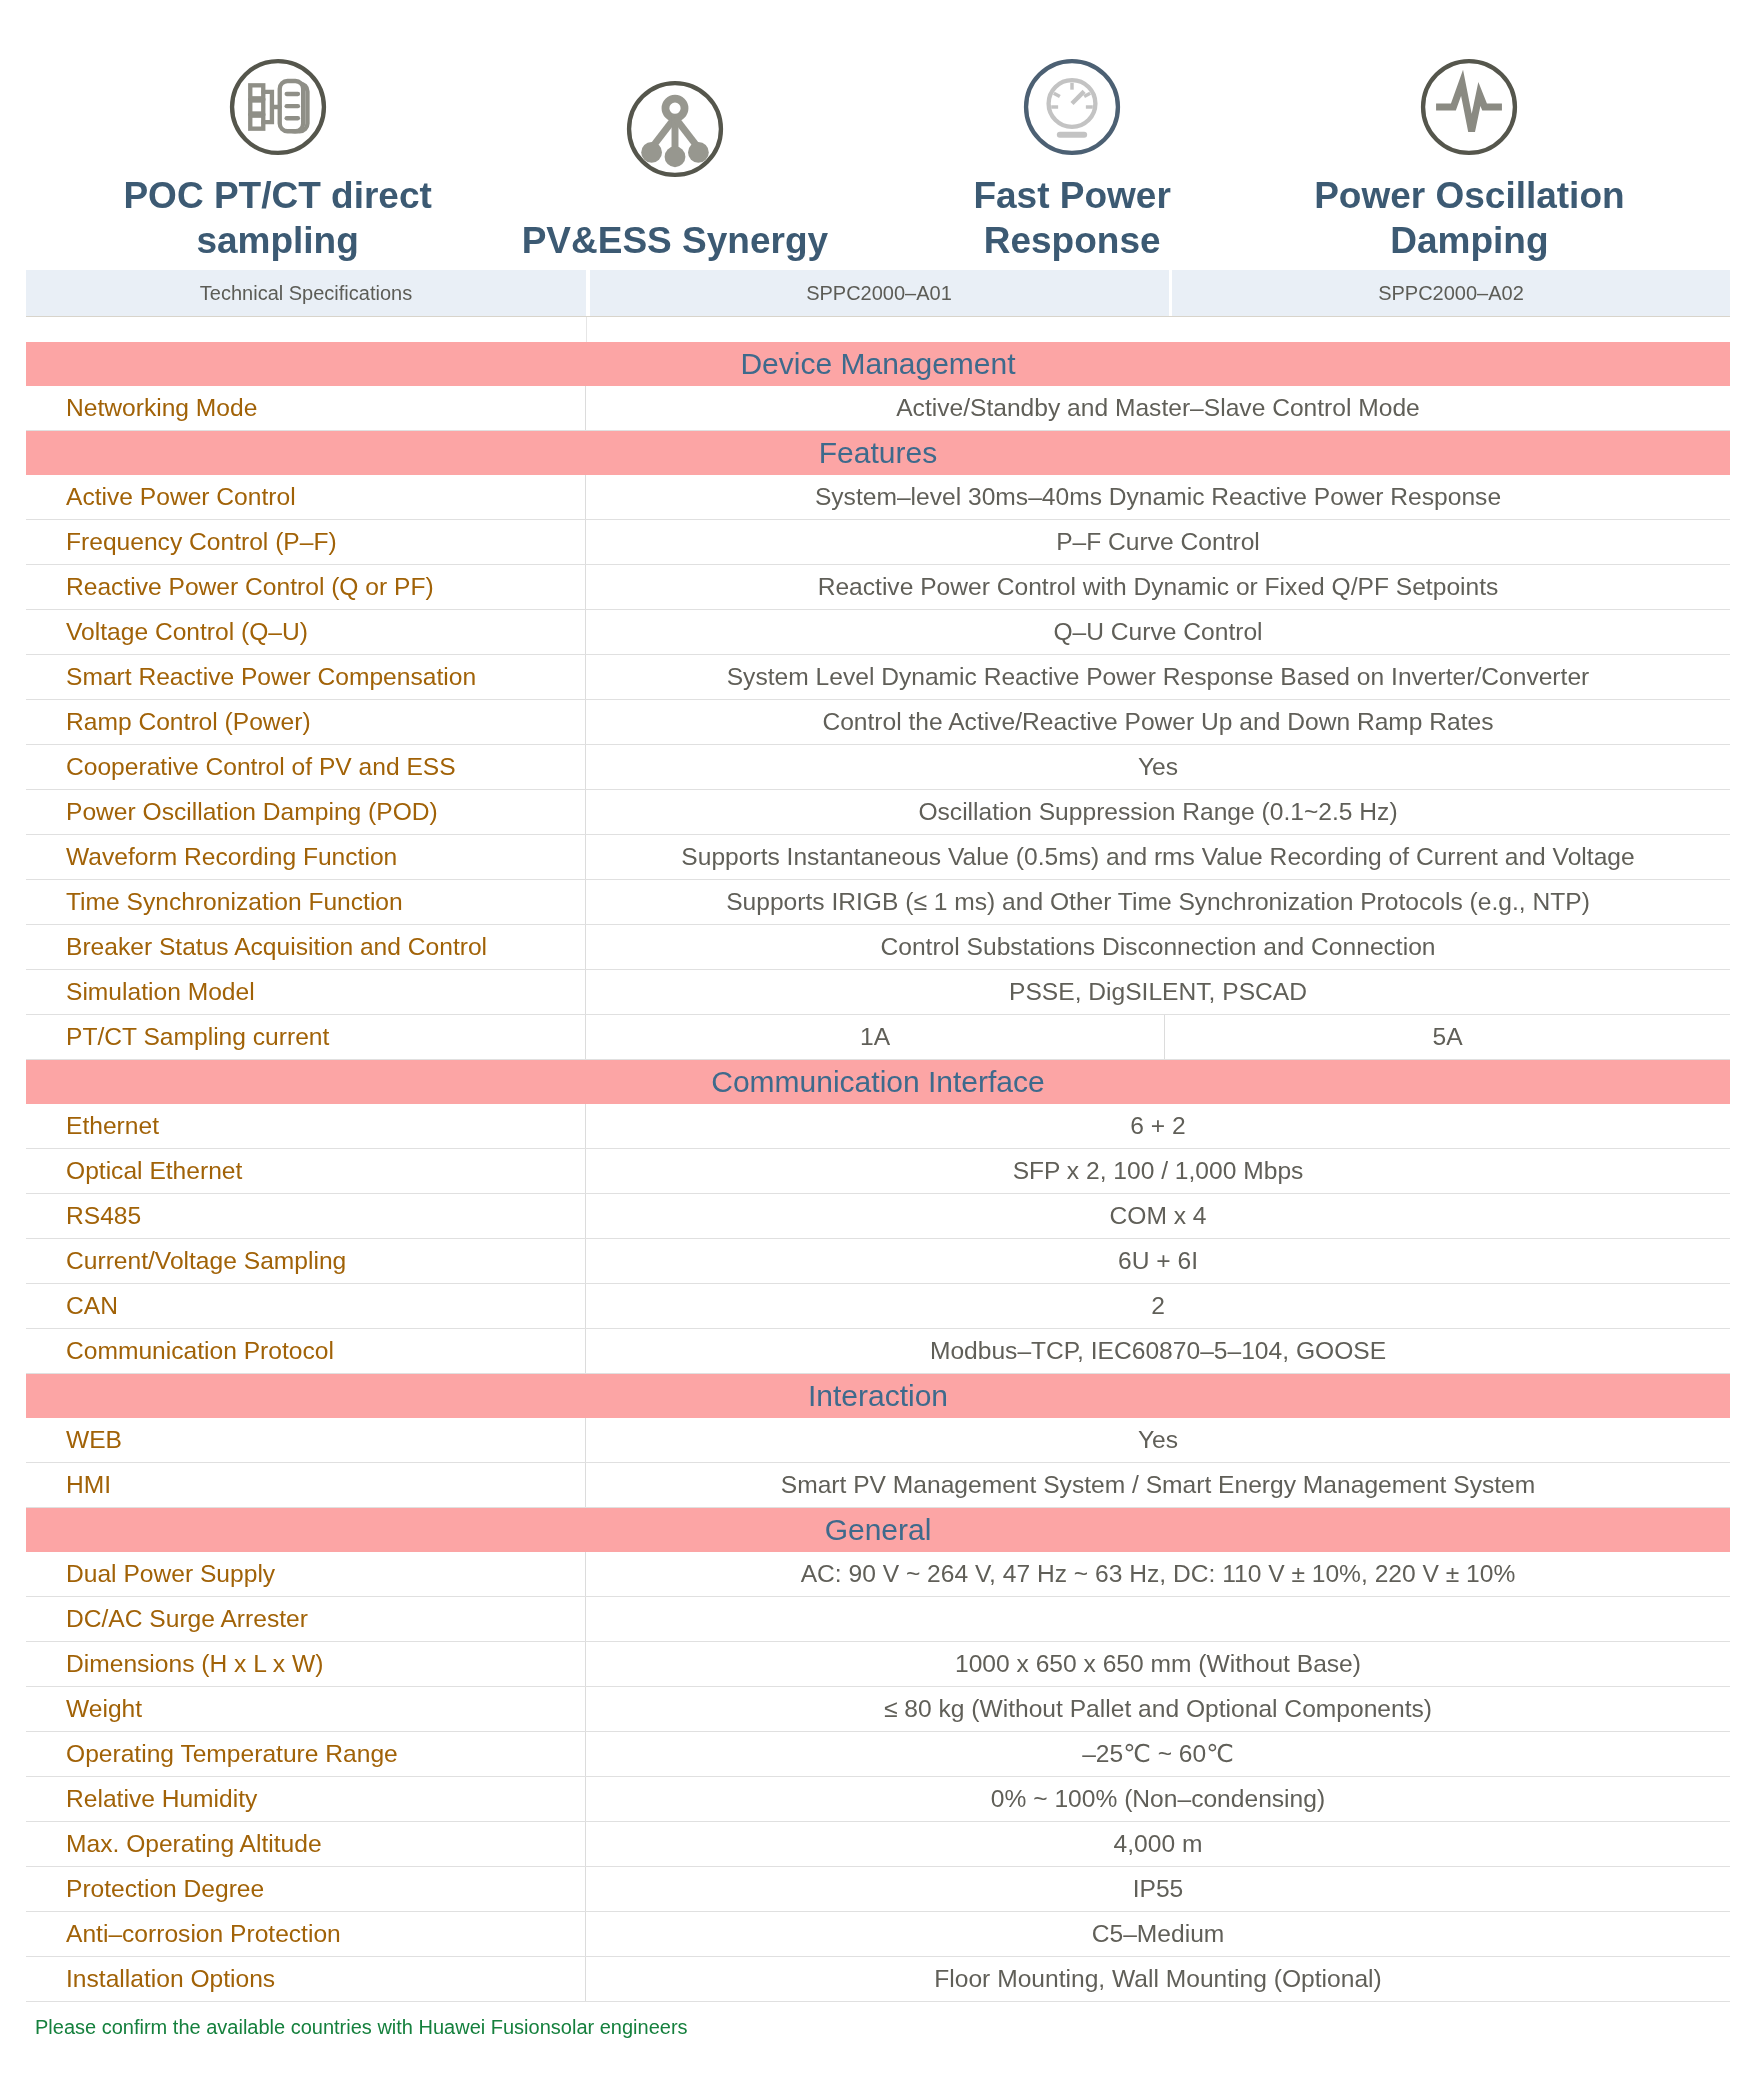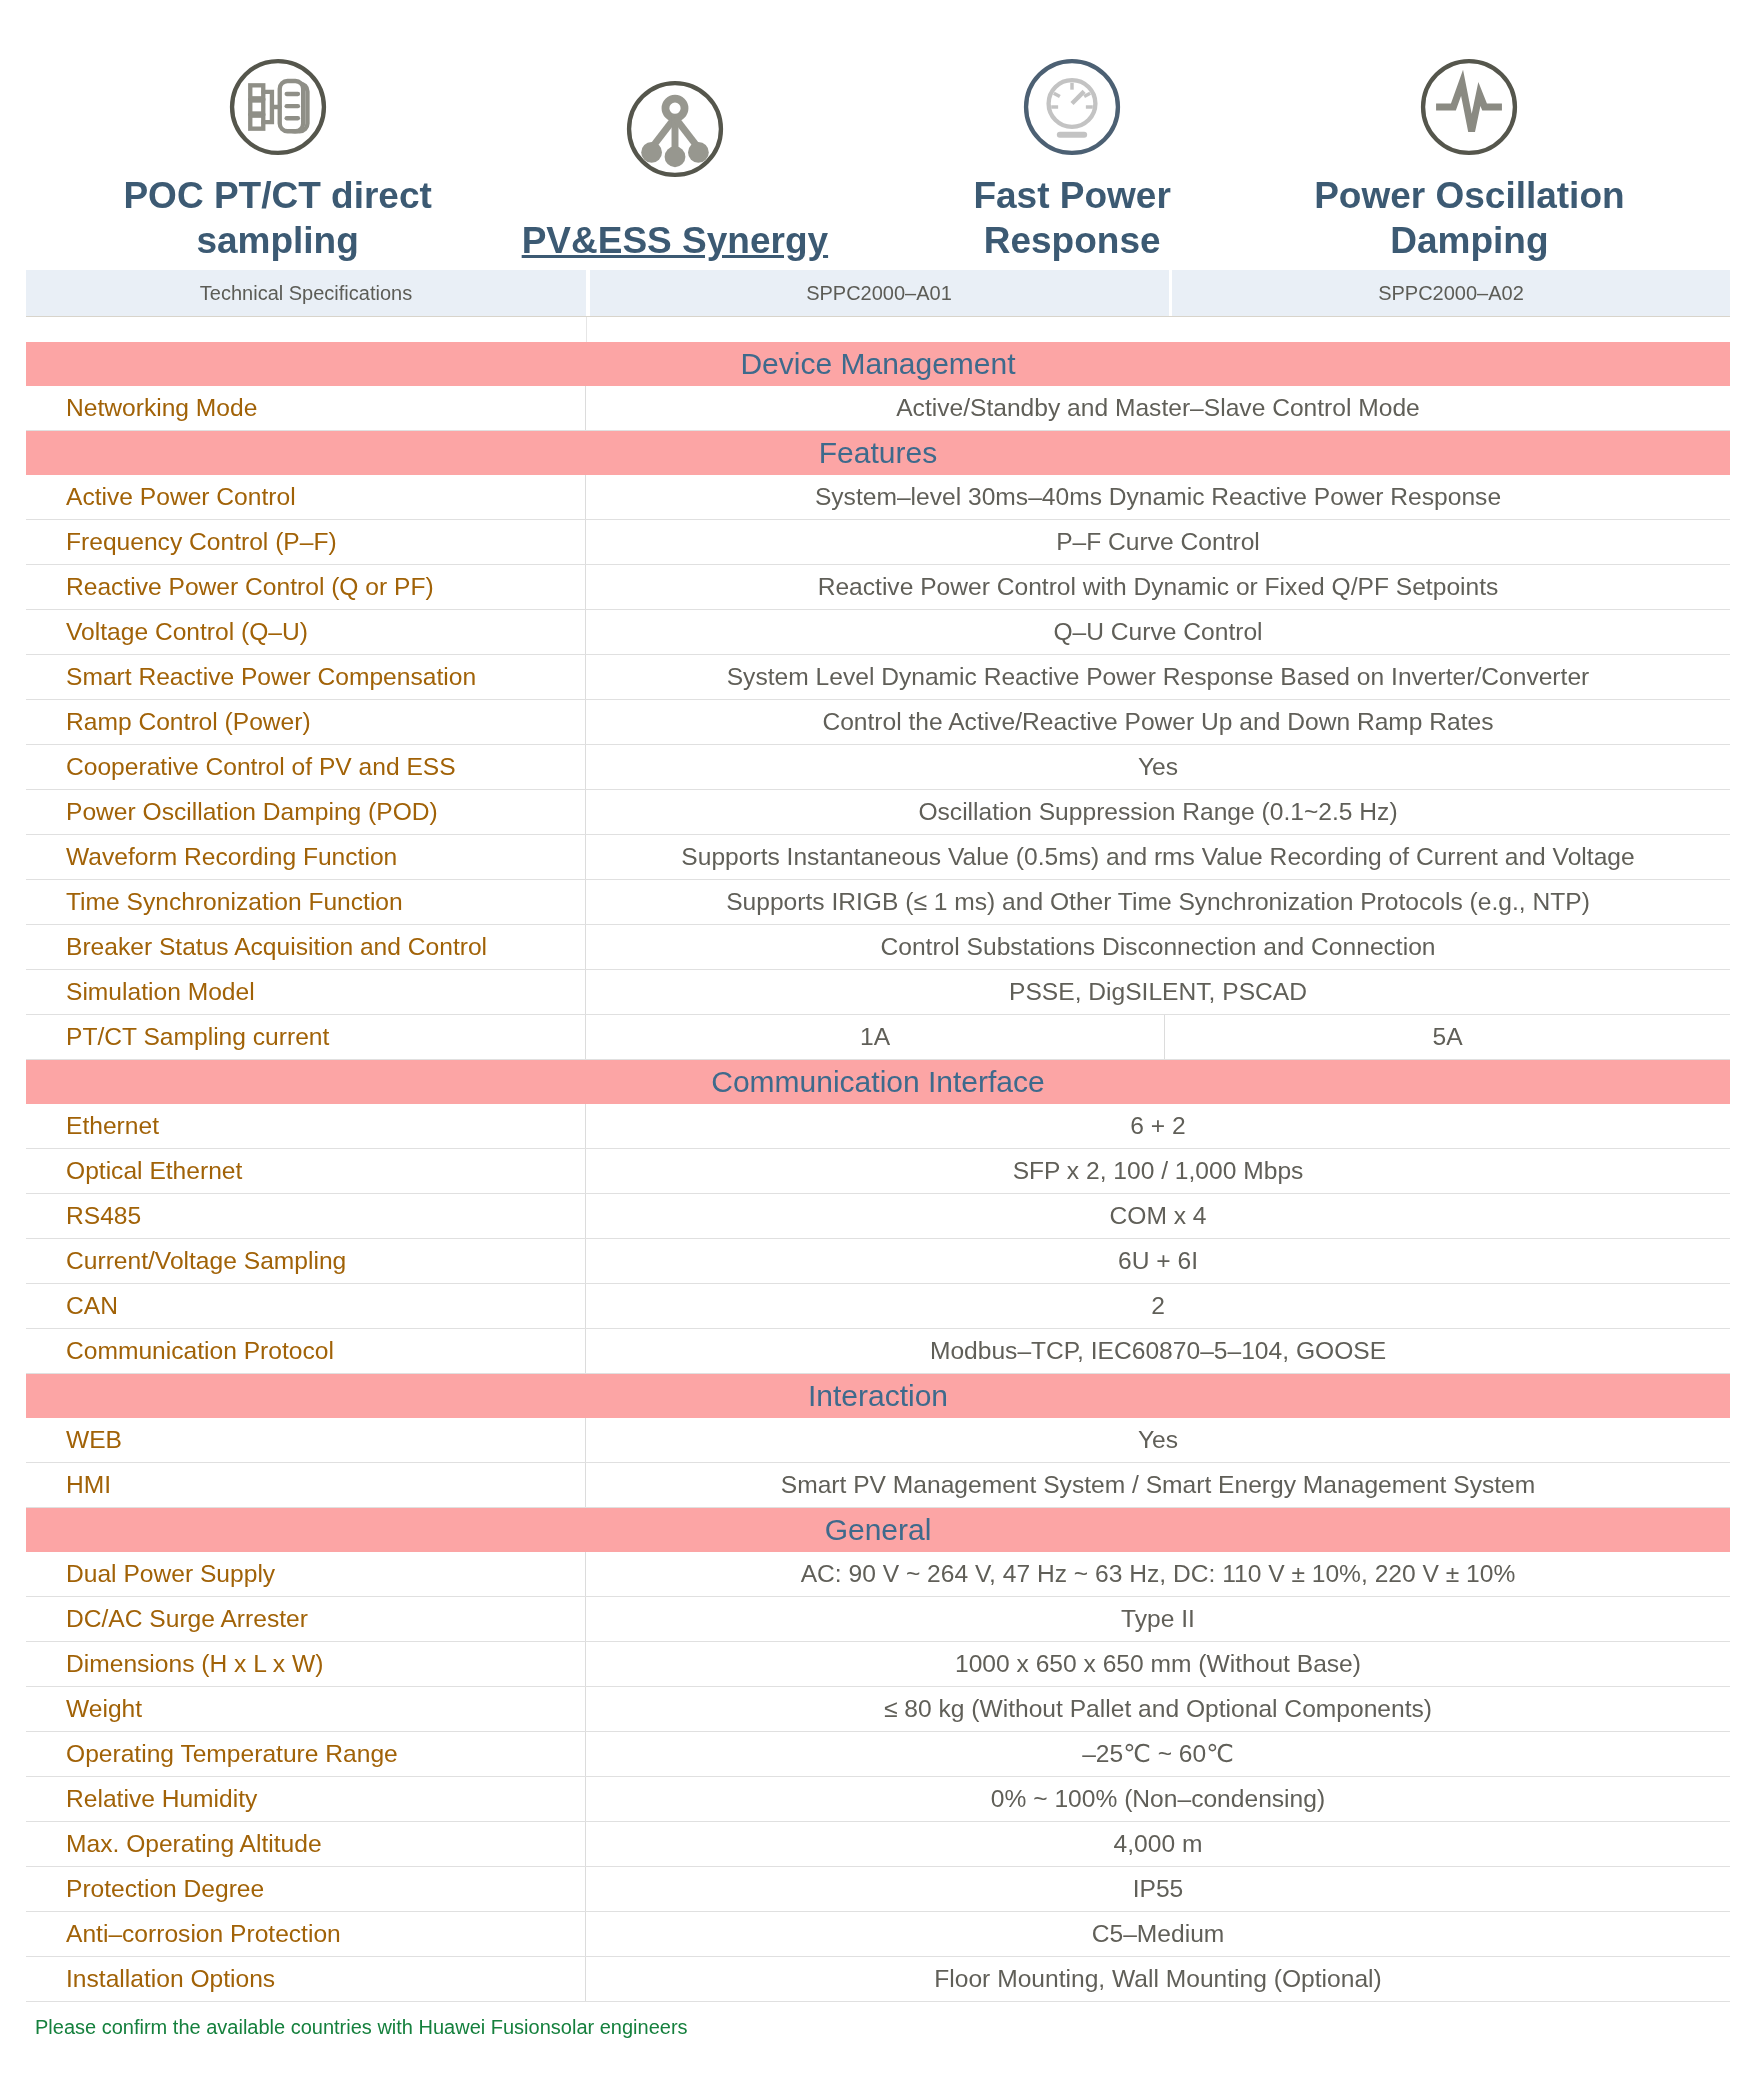--- a/index.html
+++ b/index.html
@@ -17,21 +17,21 @@
   }
   .feature{
     flex:1;display:flex;flex-direction:column;align-items:center;
   }
   .feature .icon-wrap{width:104px;height:104px;margin-bottom:12.3px;}
   .feature .f-label{
     margin-top:1.8px;text-align:center;
     font-size:37px;font-weight:600;line-height:1.22;
     color:#3C5A73;max-width:369px;
   }
-  .feature.single .f-label{margin-top:24.6px;text-decoration:underline;}
+  .feature.single .f-label{margin-top:24.6px;}
 
   
   .spec-table{margin:7px 26px 0 26px;}
   .model-header{
     display:flex;height:46px;gap:3.5px;
     border-bottom:1.8px solid #D8D4CB;
   }
   .model-header .mh-cell{
     background:#E9EFF6;display:flex;align-items:center;justify-content:center;
     font-size:20px;color:#5C5C56;
@@ -263,21 +263,20 @@
         </div>
         <div class="section-band">
           <span>General</span>
         </div>
         <div class="spec-row">
           <div class="cell label">Dual Power Supply</div>
           <div class="cell value">AC: 90 V ~ 264 V, 47 Hz ~ 63 Hz, DC: 110 V ± 10%, 220 V ± 10%</div>
         </div>
         <div class="spec-row">
           <div class="cell label">DC/AC Surge Arrester</div>
-          <div class="cell value">Type II</div>
         </div>
         <div class="spec-row">
           <div class="cell label">Dimensions (H x L x W)</div>
           <div class="cell value">1000 x 650 x 650 mm (Without Base)</div>
         </div>
         <div class="spec-row">
           <div class="cell label">Weight</div>
           <div class="cell value">≤ 80 kg (Without Pallet and Optional Components)</div>
         </div>
         <div class="spec-row">

